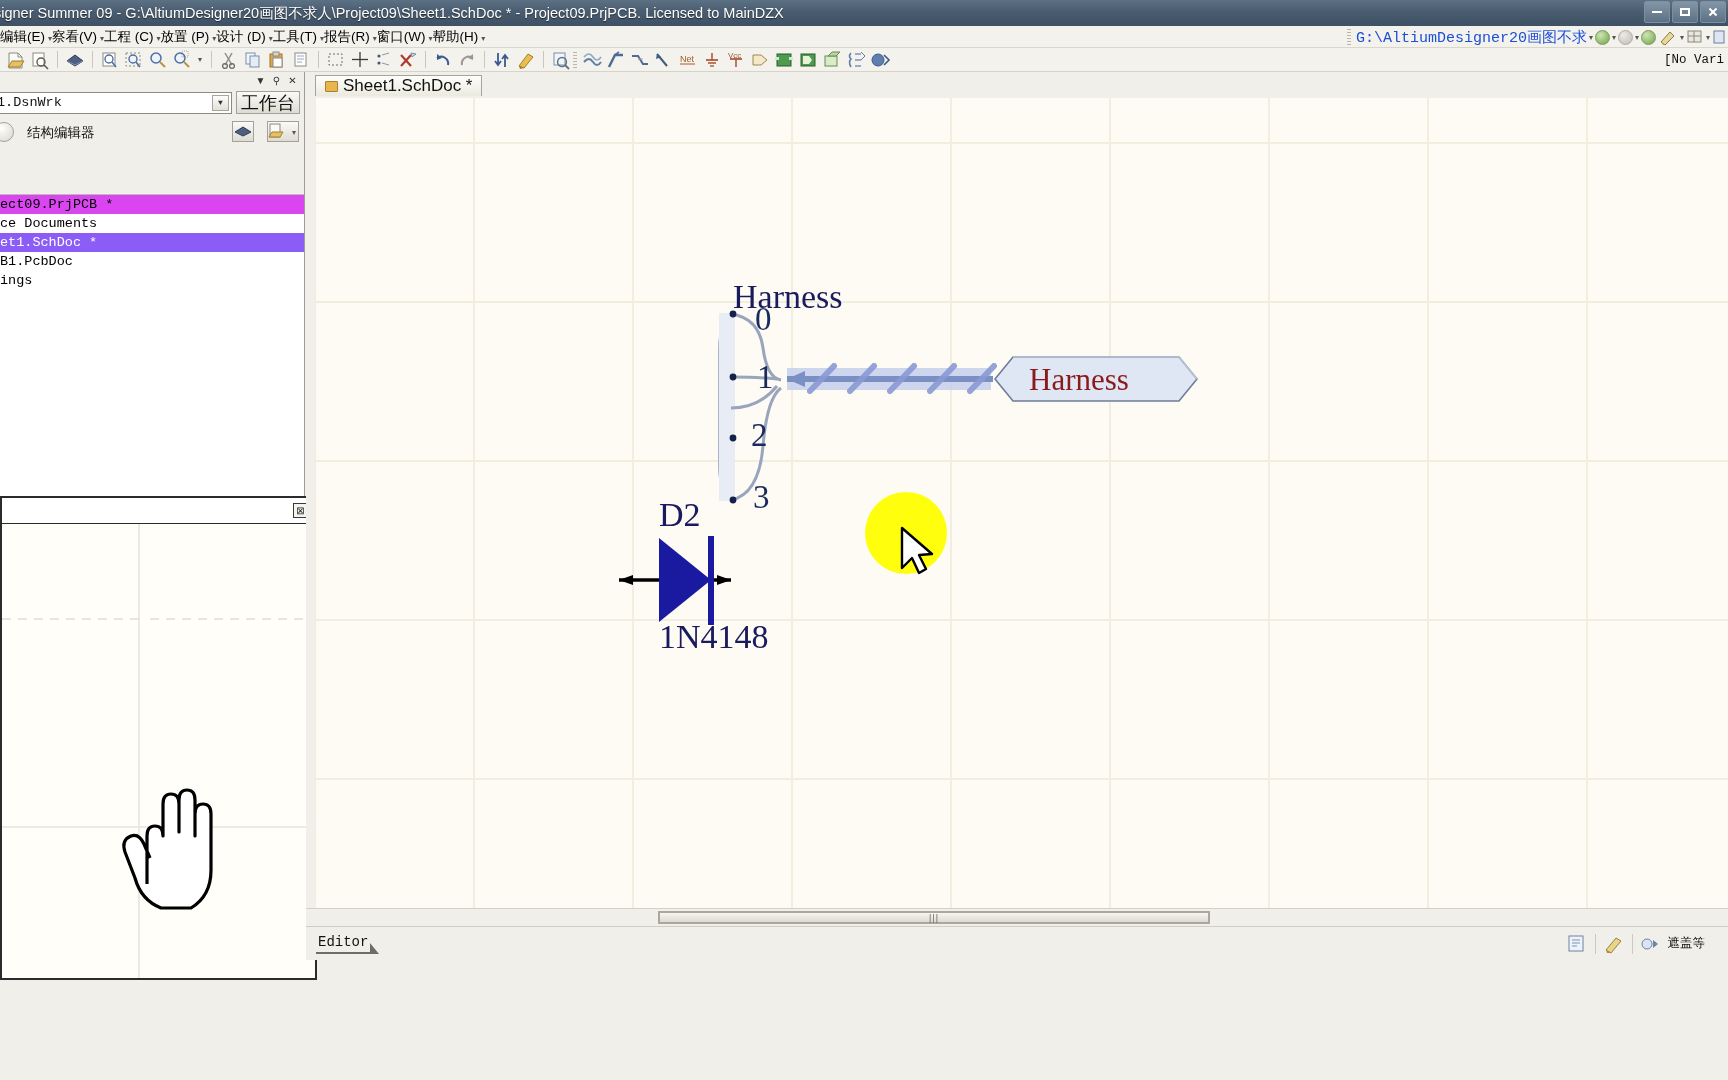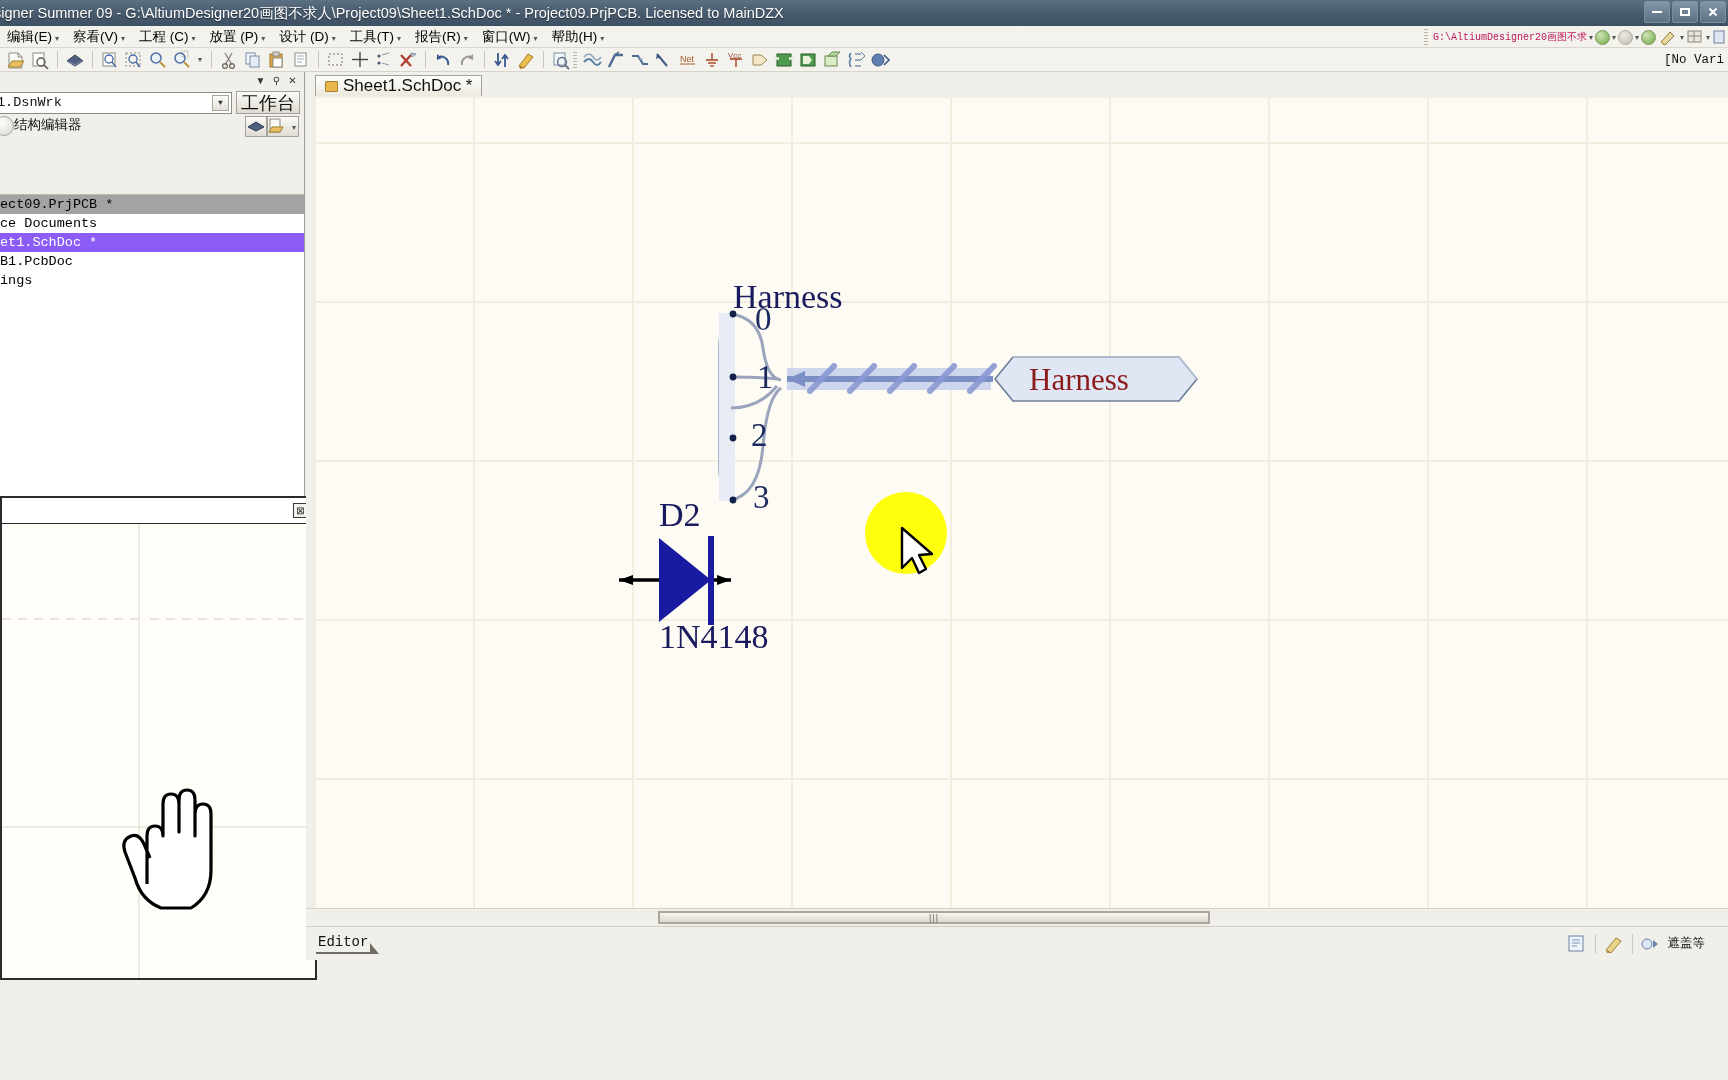--- a/index.html
+++ b/index.html
@@ -18,30 +18,30 @@
   .win-btn{ width:26px; height:22px; margin-top:1px; margin-right:2px;
     background:linear-gradient(180deg,#8296a8,#5d7184);
     border:1px solid #7d8fa0; border-radius:2px; position:relative; }
   .win-btn i{ position:absolute; left:50%; top:50%; transform:translate(-50%,-50%);
     width:10px; height:2px; background:#fff; display:block; }
 
   
   .menubar{ position:absolute; left:0; top:26px; width:1728px; height:22px;
     background:#f3f2ec; border-bottom:1px solid #d9d7cd;
     display:flex; align-items:center; font-size:13.5px; color:#000; }
-  .menu-item{ padding:1px 7px; white-space:nowrap; cursor:default; }
+  .menu-item{ padding:1px 0; white-space:nowrap; cursor:default; }
   .menu-item .car{ font-size:8px; color:#555; margin-left:3px; }
 
   .mb-right{ position:absolute; right:0; top:26px; height:22px;
     display:flex; align-items:center; gap:2px; padding-right:2px; }
   .grip{ width:4px; height:16px;
     background:repeating-linear-gradient(0deg,#b9b7ac 0 1px,transparent 1px 3px);
     margin-right:3px; }
-  .pathbox{ font-family:"Liberation Mono", monospace; font-size:10px;
-    color:#be185d; white-space:nowrap; }
+  .pathbox{ font-family:"Liberation Mono", monospace; font-size:15px;
+    color:#1d4ed8; white-space:nowrap; }
   .circ{ width:15px; height:15px; border-radius:50%;
     border:1px solid #7a9a5e; display:inline-block; }
   .circ.green{ background:radial-gradient(circle at 35% 32%,#cfe4b6,#6fa542); }
   .circ.gray{ background:radial-gradient(circle at 35% 32%,#eceae3,#bdbbb2);
     border-color:#b0aea4; }
   .tcar{ font-size:8px; color:#555; }
 
   
   .toolbar{ position:absolute; left:0; top:48px; width:1728px; height:24px;
     background:#f3f2ec; border-bottom:1px solid #d6d4ca;
@@ -66,36 +66,36 @@
     font-family:"Liberation Mono", monospace; font-size:13.5px; color:#111;
     margin-left:-8px; padding-left:4px; }
   .combo .arr{ position:absolute; right:2px; top:2px; width:17px; height:16px;
     background:linear-gradient(180deg,#fdfdfc,#e2e0d7);
     border:1px solid #a8a69c; display:flex; align-items:center;
     justify-content:center; font-size:8px; color:#333; }
   .btn{ width:64px; height:23px; background:linear-gradient(180deg,#fbfaf6,#dedcd2);
     border:1px solid #a3a199; font-size:18px; color:#111;
     display:flex; align-items:center; justify-content:center; }
 
-  .struct-row{ display:flex; align-items:flex-start; height:26px; gap:0;
+  .struct-row{ display:flex; align-items:flex-end; height:26px; gap:13px;
     padding-right:5px; }
   .struct-ball{ width:20px; height:20px; border-radius:50%;
     border:1px solid #a5a39a;
     background:radial-gradient(circle at 35% 30%,#fff,#d7d5cb); margin-left:-6px; }
   .struct-lab{ font-size:13.5px; color:#111; flex:1; }
   .sq-btn{ width:22px; height:21px; border:1px solid #a3a199;
     background:linear-gradient(180deg,#fbfaf6,#dedcd2); position:relative; }
   .sq-btn.wide{ width:32px; }
 
   .tree{ position:absolute; left:0; top:122px; right:0; bottom:0;
     background:#fff; border-top:1px solid #bdbbb2; }
   .tree-row{ height:19px; display:flex; align-items:center;
     font-family:"Liberation Mono", monospace; font-size:13.5px;
     color:#000; padding-left:0px; position:relative; }
-  .tree-row.sel-gray{ background:#a3a3a3; }
+  .tree-row.sel-gray{ background:#d946ef; }
   .tree-row.sel-blue{ background:#8b5cf6; color:#fff; }
   .tree-cols{ position:absolute; right:0; top:0; width:40px; bottom:0; }
 
   
   .floatp{ position:absolute; left:0; top:496px; width:317px; height:484px;
     background:#fff; border:2px solid #2b2b2b; }
   .fp-head{ height:26px; background:#fff; display:flex;
     justify-content:flex-end; align-items:center; padding-right:7px;
     border-bottom:1px solid #2b2b2b; }
   .fp-close{ width:15px; height:15px; border:1px solid #3a3a3a;

